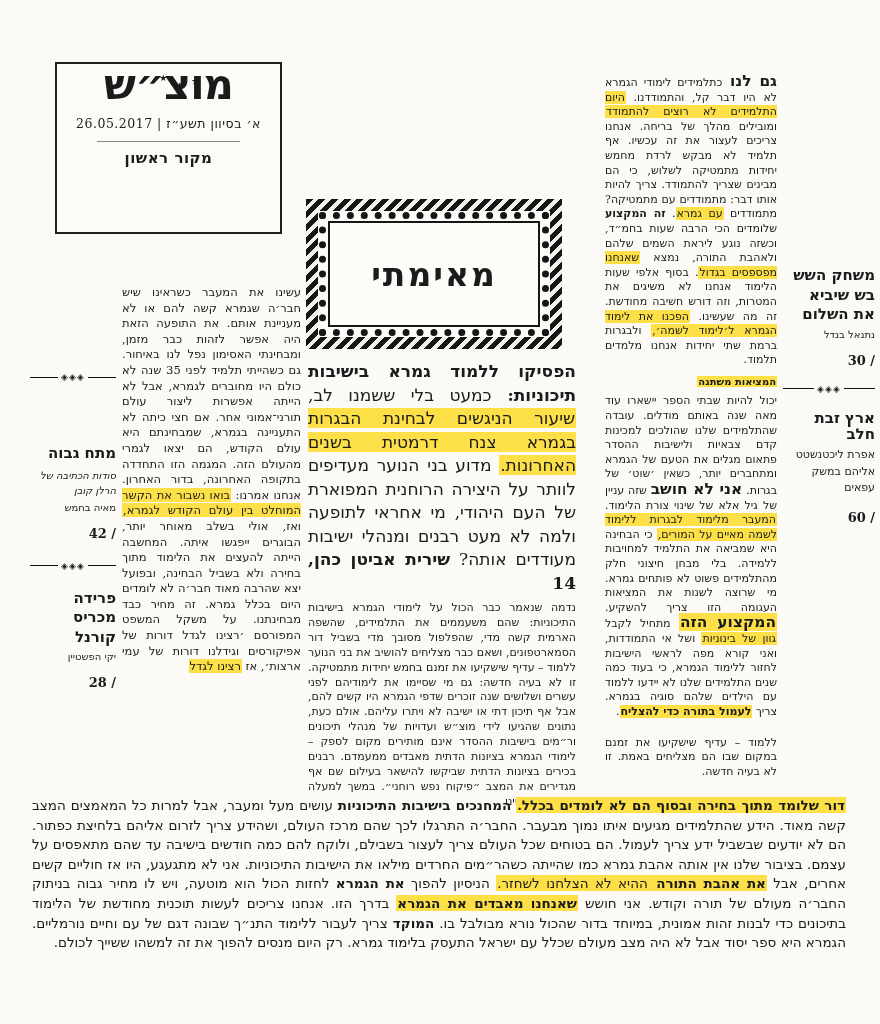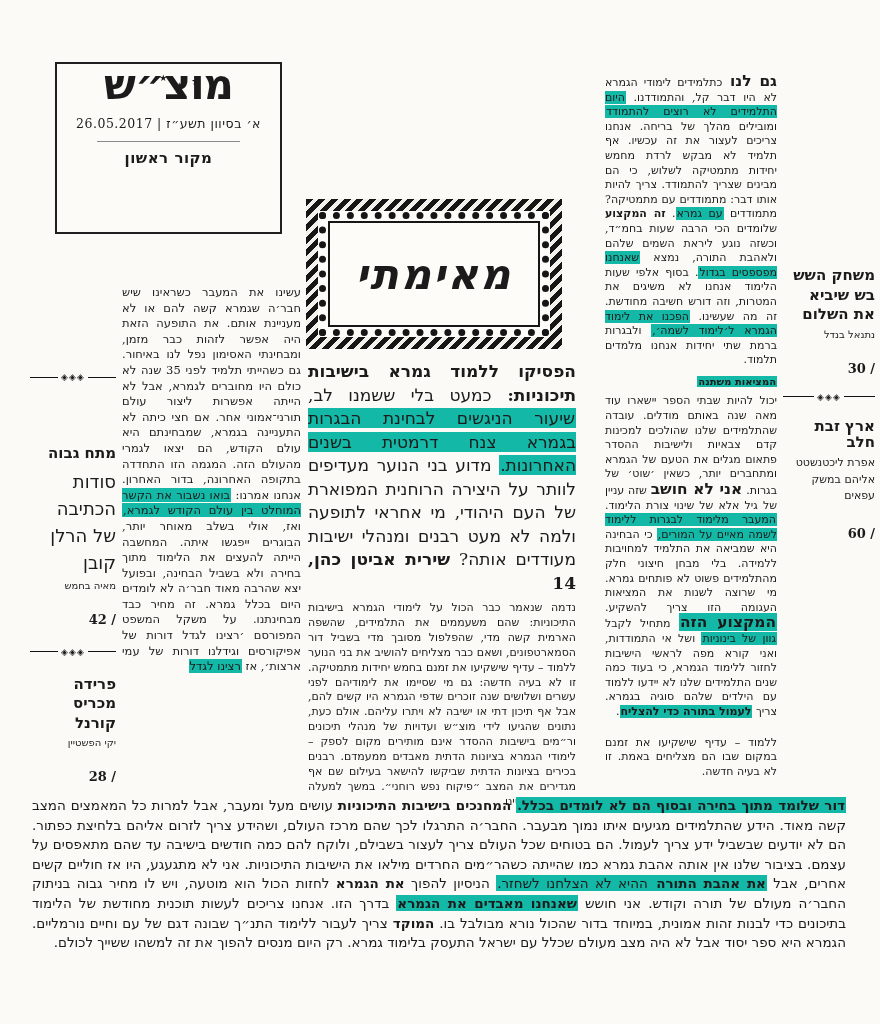--- a/index.html
+++ b/index.html
@@ -1,21 +1,21 @@
 <!DOCTYPE html>
 <html lang="he" dir="rtl"><head>
 <meta charset="utf-8">
 <style>
   html,body{margin:0;padding:0;}
   body{
     width:880px;height:1024px;position:relative;overflow:hidden;
     background:#fbfaf6;color:#1b1b1b;direction:rtl;
     font-family:"DejaVu Serif","DejaVu Sans","Liberation Serif",serif;
   }
-  .hl{background:#14b8a6;padding:0 1px;}
+  .hl{background:#fde047;padding:0 1px;}
   .bd{font-weight:bold;}
   .lead{font-weight:bold;font-size:1.4em;line-height:1;}
   p{margin:0;}
 
   
   .masthead{position:absolute;left:55px;top:62px;width:223px;height:168px;
     border:2px solid #1f1f1f;background:#fcfbf8;text-align:center;}
   .stars{position:absolute;top:10px;left:88px;width:70px;text-align:center;line-height:1;}
   .stars span{display:inline-block;}
   .star-a{font-size:15px;transform:translateY(6px);}
@@ -31,50 +31,50 @@
     font-size:11px;line-height:14.6px;text-align:justify;}
   .col-right .subline{margin:7px 0 5px;font-size:10px;font-weight:bold;}
   .col-right .pgap{margin-top:16px;}
 
   
   .sidebar-right{position:absolute;right:5px;top:266px;width:92px;text-align:right;}
   .t-title-sm{font-size:15px;line-height:1.3;font-weight:bold;}
   .t-title-lg{font-size:15px;line-height:1.12;font-weight:bold;}
   .t-sub{margin-top:4px;font-size:11px;line-height:1.5;}
   .t-byline{margin-top:4px;font-size:10px;font-family:"DejaVu Sans","Liberation Sans",sans-serif;}
-  .t-page{margin-top:21px;font-size:13px;font-weight:bold;}
+  .t-page{margin-top:13px;font-size:13px;font-weight:bold;}
   .orn{display:flex;align-items:center;margin:16px 0;}
   .orn::before,.orn::after{content:"";flex:1;border-top:1.5px solid #111;}
   .orn span{padding:0 3px;font-size:9px;letter-spacing:1px;}
 
   
   .frame{position:absolute;left:306px;top:199px;width:256px;height:150px;box-sizing:border-box;
     border:12px solid transparent;
     border-image:repeating-linear-gradient(135deg,#161616 0 5px,#f2f1ec 5px 9px) 12;
     background:#fdfcf9;}
   .frame-mid{position:absolute;inset:1px;border:7px dotted #161616;}
   .frame-inner{position:absolute;inset:10px;border:2.5px solid #161616;
     display:flex;align-items:center;justify-content:center;}
-  .frame-title{font-size:42px;font-weight:bold;letter-spacing:2px;font-style:italic;}
+  .frame-title{font-size:33px;font-weight:bold;letter-spacing:2px;}
 
   
   .deck{position:absolute;left:308px;top:360px;width:268px;
     font-size:17px;line-height:23.5px;text-align:justify;}
   .deck .bd{font-weight:bold;}
   .col-middle{position:absolute;left:308px;top:601px;width:268px;height:194px;
     font-size:11px;line-height:14.9px;text-align:justify;}
 
   
   .col-left{position:absolute;left:122px;top:285px;width:179px;height:516px;
     font-size:11.5px;line-height:15.6px;text-align:justify;}
 
   
   .sidebar-left{position:absolute;left:30px;top:372px;width:86px;text-align:right;}
   .sidebar-left .orn-top{margin:0 0 62px;}
-  .sidebar-left .t-sub{font-size:18px;line-height:1.5;}
+  .sidebar-left .t-sub{font-size:10px;line-height:1.5;font-style:italic;}
   .sidebar-left .orn-mid{margin:20px 0 18px;}
 
   
   .bottom-block{position:absolute;left:32px;top:796px;width:814px;
     font-size:13.5px;line-height:19.6px;text-align:justify;}
 </style>
 </head>
 <body>
 
 <div class="masthead">

